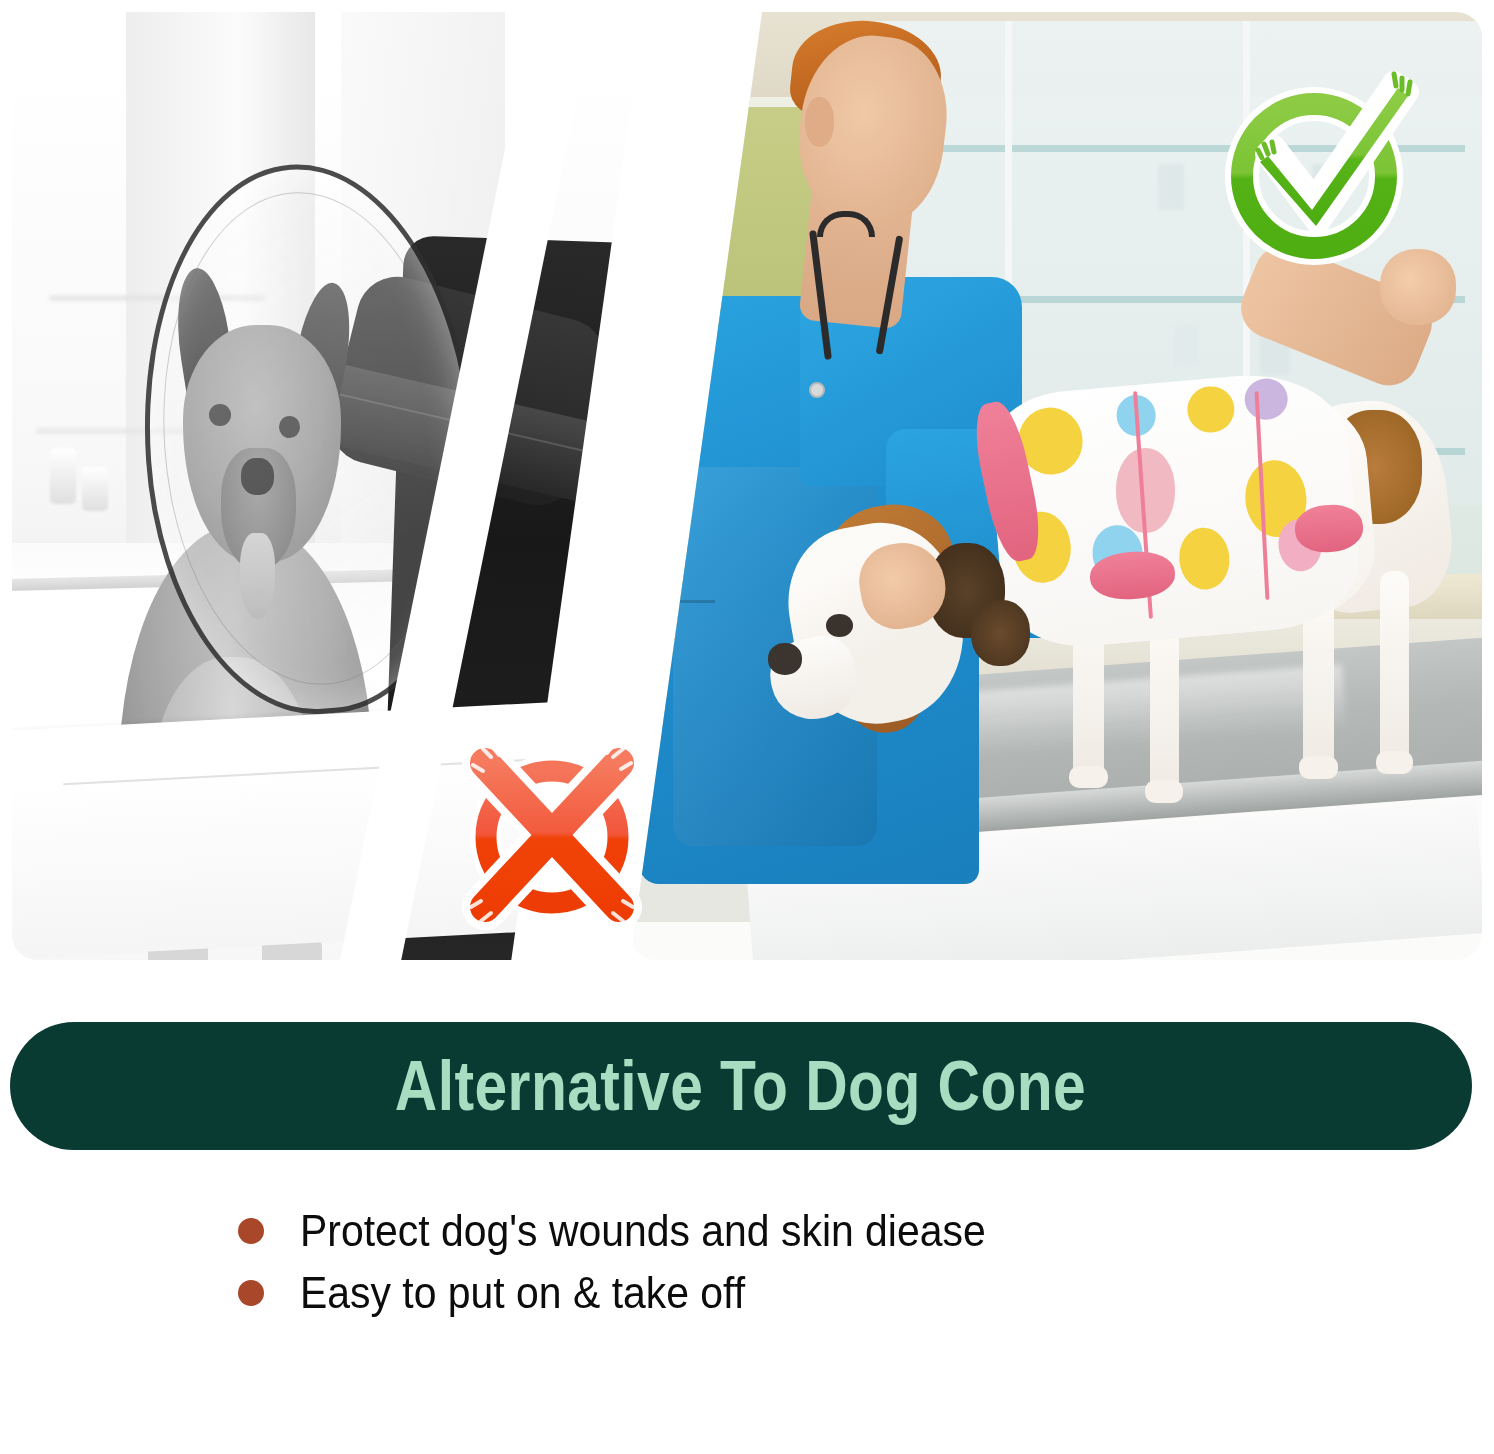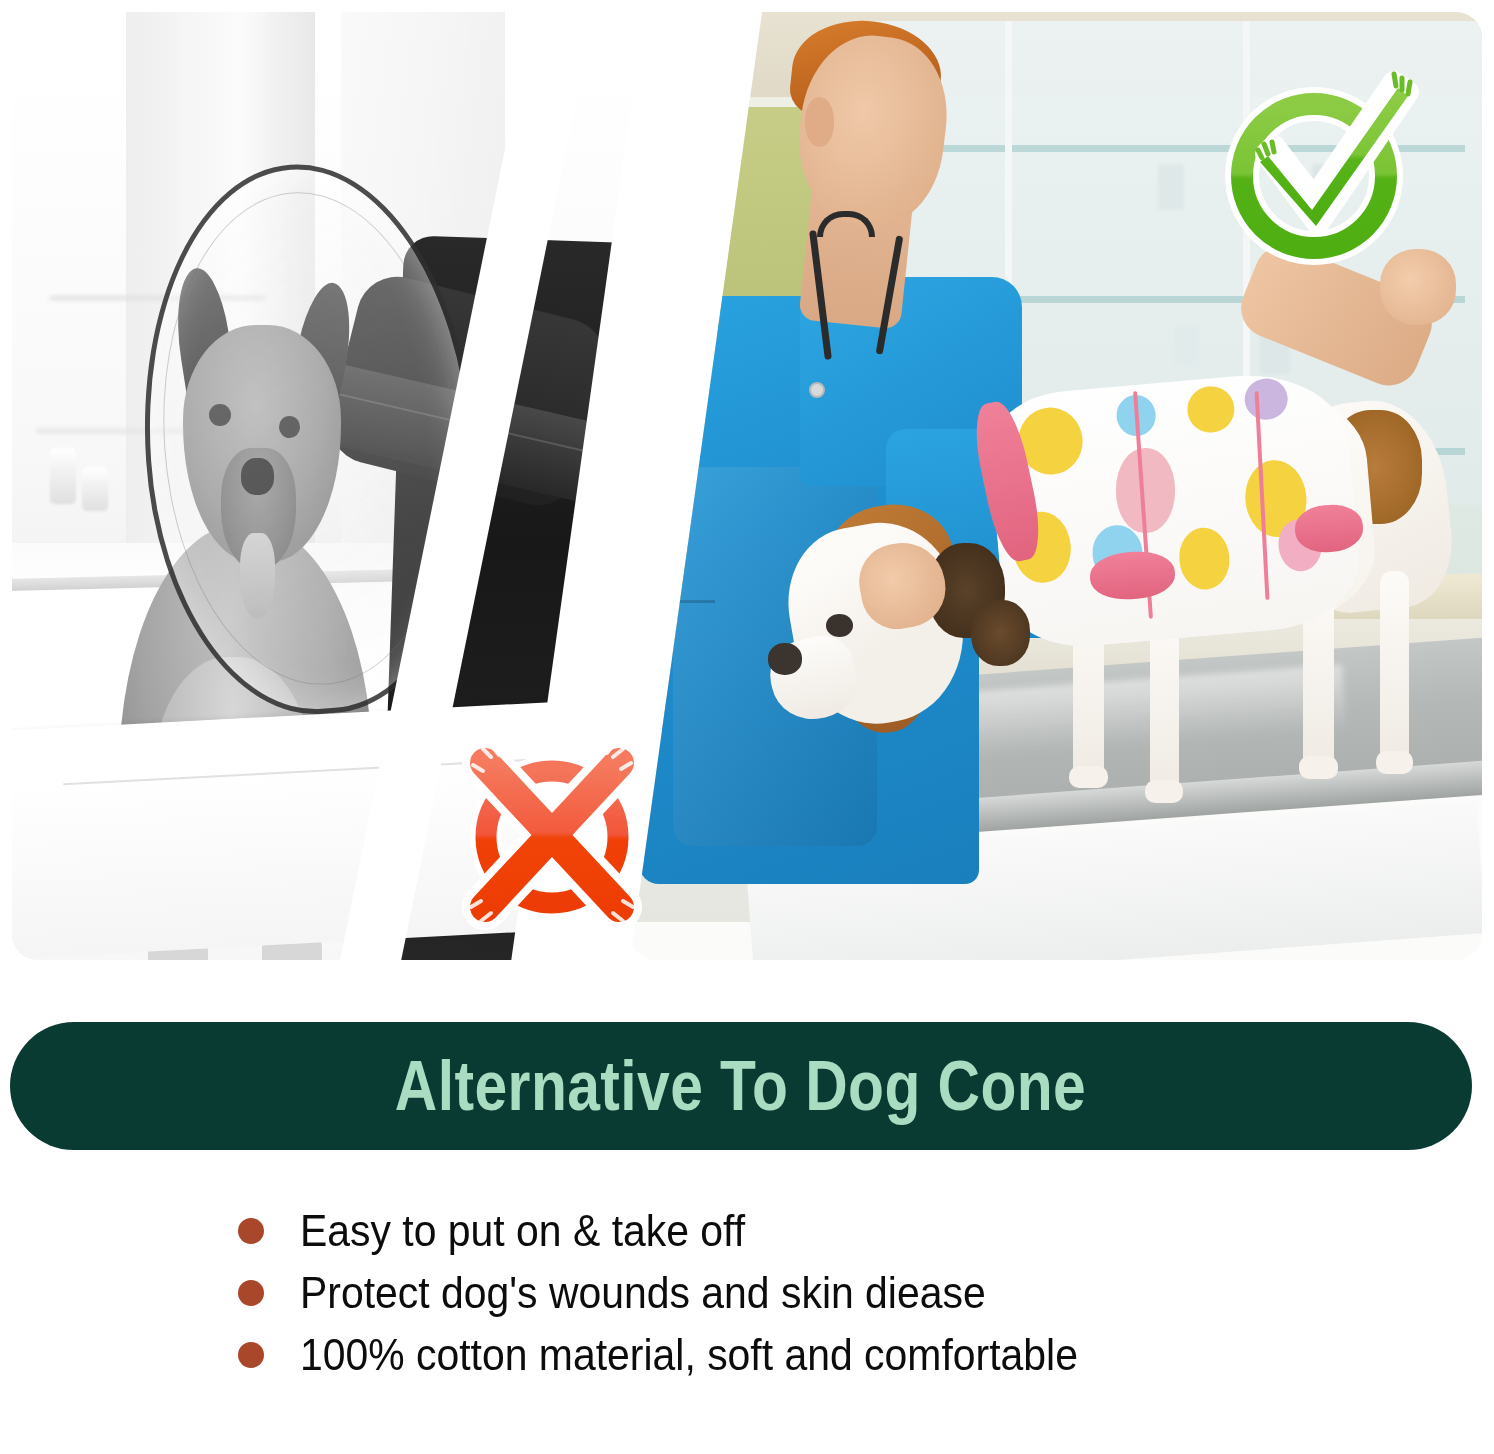--- a/index.html
+++ b/index.html
@@ -455,23 +455,19 @@
   </div>
 </div>
 
 <div class="banner">
   <div class="banner-title">Alternative To Dog Cone</div>
 </div>
 
 <div class="bullets">
   <div class="bullet-row">
     <span class="bullet-dot"></span>
-    <span class="bullet-text">Easy to put on &amp; take off</span>
+    <span class="bullet-text">Protect dog's wounds and skin diease</span>
   </div>
   <div class="bullet-row">
     <span class="bullet-dot"></span>
-    <span class="bullet-text">Protect dog's wounds and skin diease</span>
-  </div>
-  <div class="bullet-row">
-    <span class="bullet-dot"></span>
-    <span class="bullet-text">100% cotton material, soft and comfortable</span>
+    <span class="bullet-text">Easy to put on &amp; take off</span>
   </div>
 </div>
 
 </body></html>

